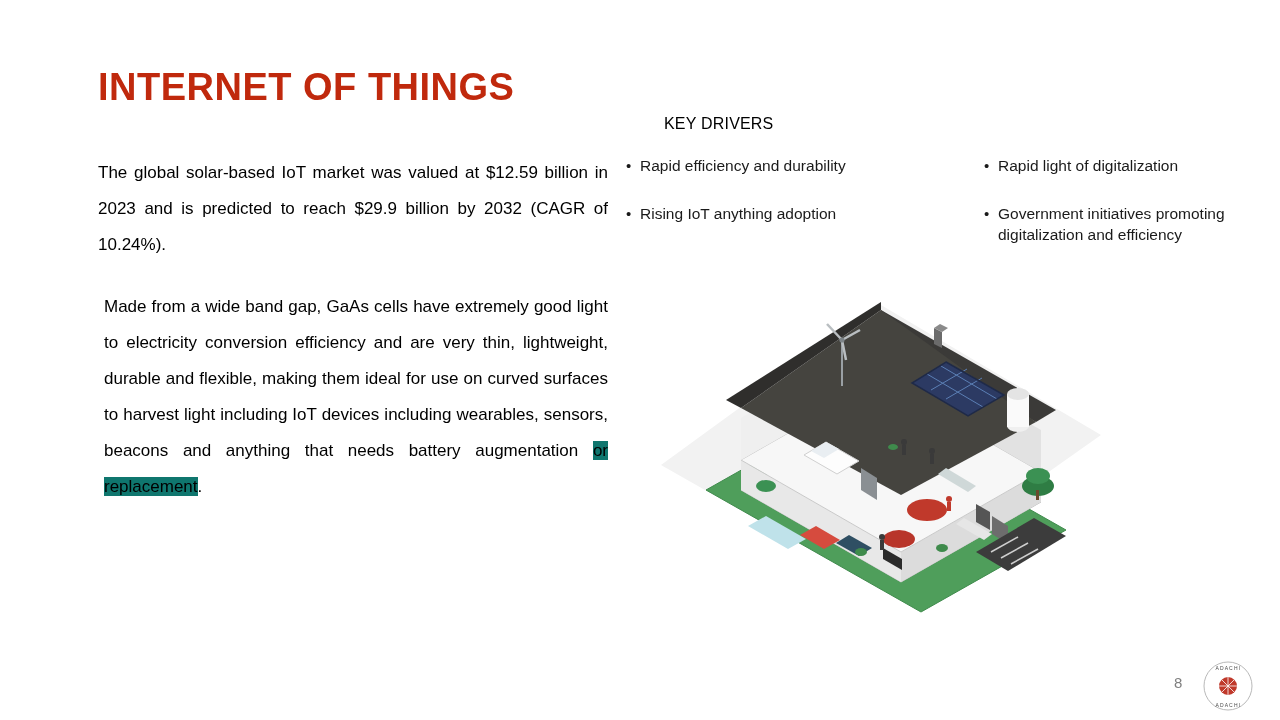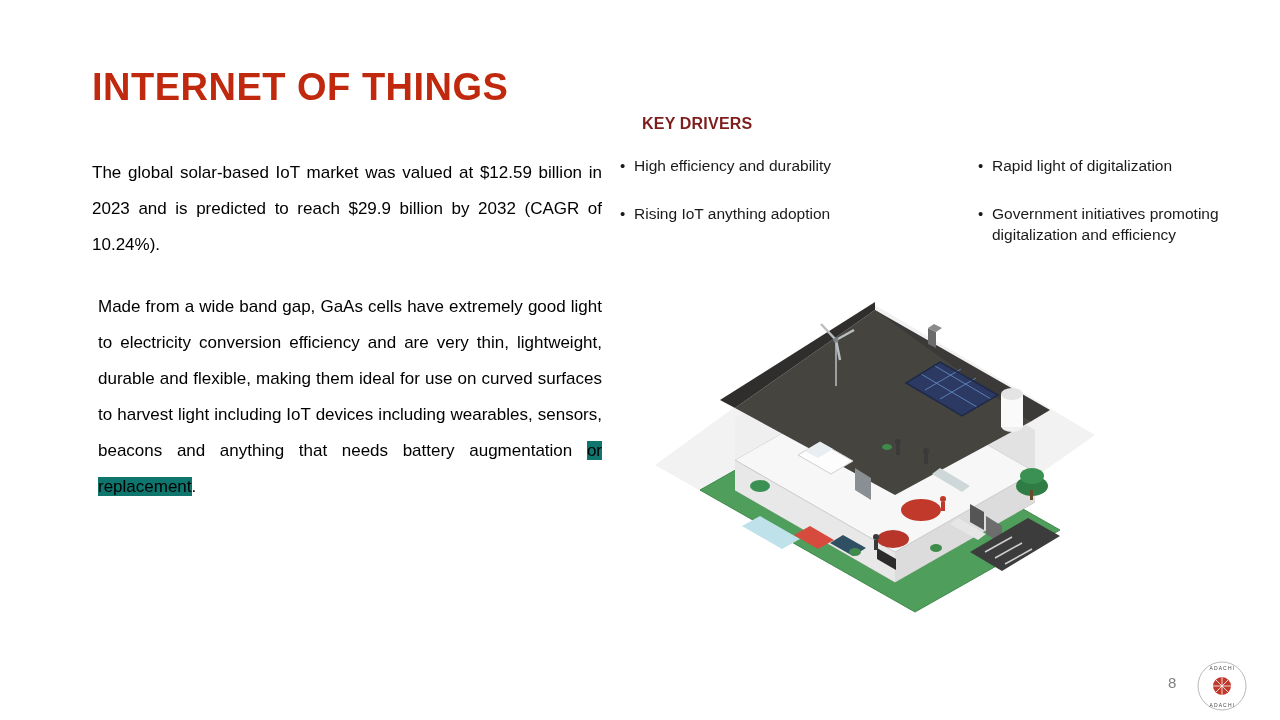--- a/index.html
+++ b/index.html
@@ -11,20 +11,21 @@
     height: 720px;
     background: #ffffff;
     font-family: "Liberation Sans", sans-serif;
     overflow: hidden;
     position: relative;
   }
   .slide {
     position: relative;
     width: 1120px;
     height: 720px;
+    margin-left: 6px;
   }
   .title {
     position: absolute;
     left: 92px;
     top: 66px;
     font-size: 38px;
     font-weight: bold;
     color: #c0290d;
     letter-spacing: 0.5px;
     font-family: "Liberation Sans", sans-serif;
@@ -47,25 +48,25 @@
     margin-bottom: 26px;
   }
   .para.p2 {
     padding-left: 6px;
   }
   .hl {
     background: #0f766e;
   }
   .key-drivers-title {
     position: absolute;
-    left: 642px;
+    left: 658px;
     top: 115px;
     font-size: 16px;
-    font-weight: bold;
-    color: #7f1d1d;
+    font-weight: normal;
+    color: #000000;
     letter-spacing: 0.2px;
   }
   .drivers {
     position: absolute;
     left: 620px;
     top: 155px;
     width: 640px;
     display: flex;
     flex-wrap: wrap;
   }
@@ -127,21 +128,21 @@
     <p class="para p1">The global solar-based IoT market was valued at $12.59 billion in 2023 and is predicted to reach $29.9 billion by 2032 (CAGR of 10.24%).</p>
     <p class="para p2"><span>Made from a wide band gap, GaAs cells have extremely good light to electricity conversion efficiency and are very thin, lightweight, durable and flexible, making them ideal for use on curved surfaces to harvest light including IoT devices including wearables, sensors, beacons and anything that needs battery augmentation </span><span class="hl">or replacement</span><span>.</span></p>
   </div>
 
   <div class="key-drivers-title">KEY DRIVERS</div>
 
   <div class="drivers">
     <div class="driver-col">
       <div class="driver">
         <span class="bullet-dot">•</span>
-        <span class="driver-text">High efficiency and durability</span>
+        <span class="driver-text">Rapid efficiency and durability</span>
       </div>
       <div class="driver">
         <span class="bullet-dot">•</span>
         <span class="driver-text">Rising IoT anything adoption</span>
       </div>
     </div>
     <div class="driver-col right">
       <div class="driver">
         <span class="bullet-dot">•</span>
         <span class="driver-text">Rapid light of digitalization</span>

